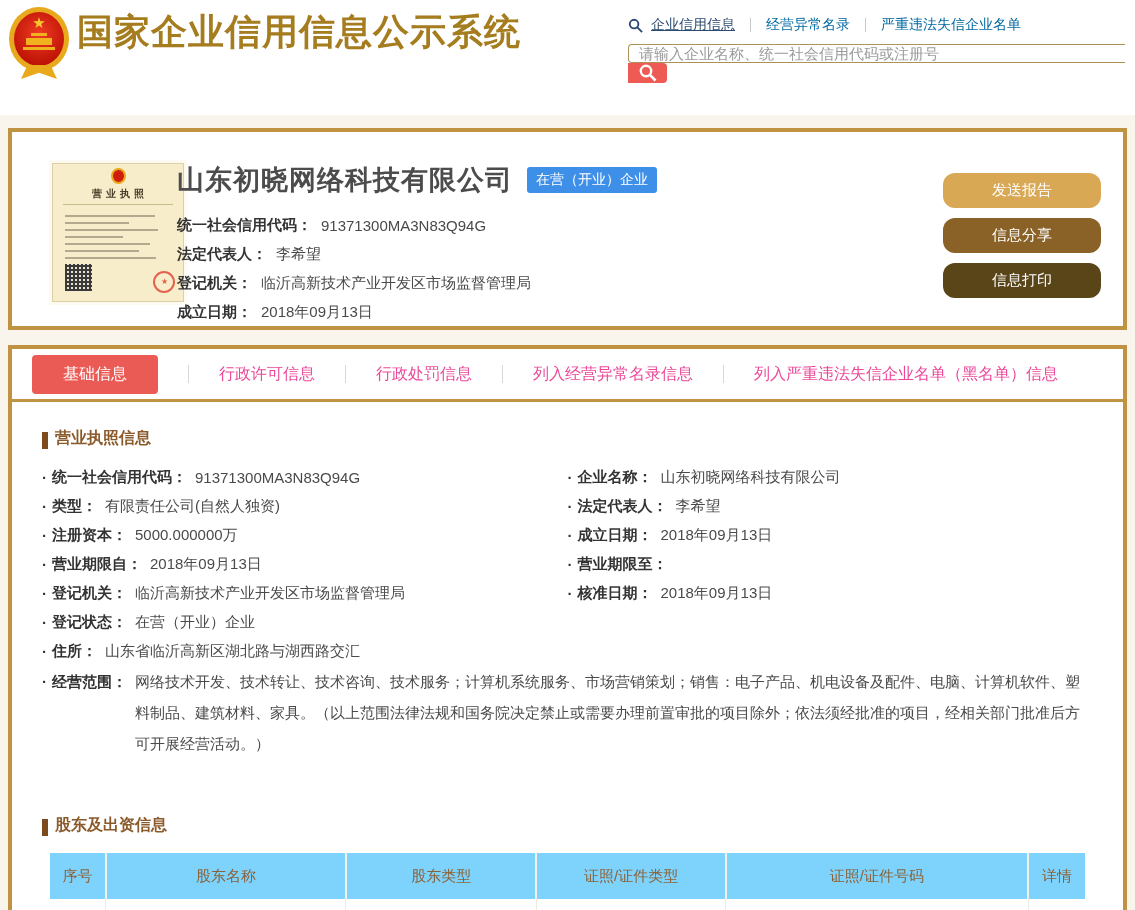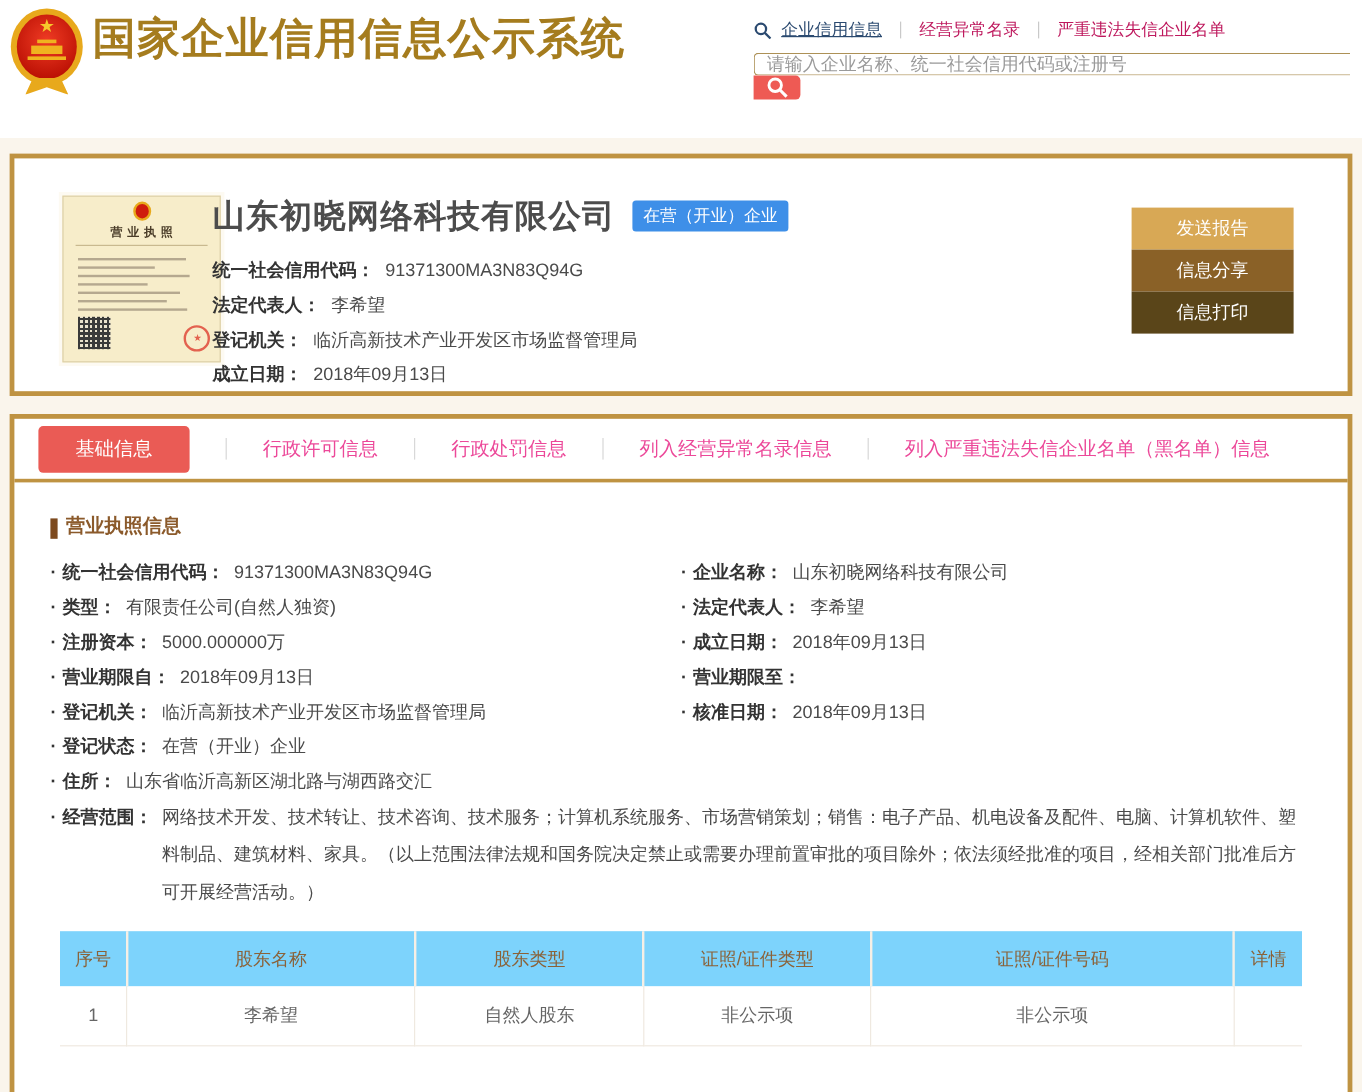--- a/index.html
+++ b/index.html
@@ -20,21 +20,21 @@
   .emblem-gate:after { content:""; position:absolute; top:9px; left:-3px; width:32px; height:3px; background:#f0b31f; }
   .emblem-ribbon { margin:-6px auto 0; width:36px; height:14px; background:#e8a91c;
     clip-path:polygon(0 100%, 18% 0, 82% 0, 100% 100%, 50% 55%); }
   .title-block { position:absolute; left:77px; top:10px; }
   .site-title { font-size:36px; font-weight:bold; color:#a57c1e; letter-spacing:1px; line-height:44px; }
   .site-subtitle { font-size:17px; color:#b29335; margin-top:3px; }
 
   .header-right { position:absolute; left:628px; top:15px; width:500px; }
   .top-nav { display:flex; align-items:center; font-size:14px; height:20px; }
   .nav-search-icon { width:15px; height:15px; margin-right:8px; }
-  .nav-link { color:#be185d; text-decoration:none; cursor:pointer; }
+  .nav-link { color:#0369a1; text-decoration:none; cursor:pointer; }
   .nav-link.first { color:#2b4a70; text-decoration:underline; }
   .nav-sep { width:1px; height:14px; background:#c9c9c9; margin:0 15px; }
   .searchbar { display:flex; margin-top:9px; height:36px; width:497px;flex-direction:column; }
   .search-input { flex:1; height:36px; border:1px solid #ad9156; border-right:none;
     border-radius:4px 0 0 4px; padding:0 10px; font-size:15px; color:#333; outline:none; }
   .search-input::placeholder { color:#9a9a9a; }
   .search-btn { width:39px; height:36px; border:none; background:#ee5a54; border-radius:0 4px 4px 0;
     display:flex; align-items:center; justify-content:center; cursor:pointer; }
 
   
@@ -58,21 +58,21 @@
 
   .company-info { position:absolute; left:165px; top:30px; width:740px; }
   .company-name-row { display:flex; align-items:center; }
   .company-name { font-size:27px; font-weight:bold; color:#4c4c4c; letter-spacing:1px; }
   .status-badge { margin-left:14px; background:#3e8fe8; color:#fff; font-size:14px; padding:4px 9px; border-radius:3px; }
   .cc-fields { margin-top:13px; }
   .cc-row { display:flex; align-items:center; height:29px; font-size:15px; }
   .cc-label { font-weight:bold; color:#333; }
   .cc-value { color:#4a4a4a; margin-left:9px; }
   .action-btns { position:absolute; right:39px; top:41px; width:141px; }
-  .action-btn { display:block; width:135px; height:35px; border:none; border-radius:0;
+  .action-btn { display:block; width:158px; height:35px; margin-bottom:10px; border:none; border-radius:12px;
     color:#fff; font-size:15px; cursor:pointer; font-family:inherit; }
 
   
   .main-card { margin-top:15px; min-height:650px; }
   .tab-row { display:flex; align-items:center; height:53px; padding-left:20px;
     border-bottom:3px solid #bf9342; }
   .tab { font-size:16px; color:#ec4899; cursor:pointer; white-space:nowrap; }
   .tab.active { background:#ea5b55; color:#fff; padding:9px 31px; border-radius:4px; }
   .tab-sep { width:1px; height:18px; background:#d8d8d8; margin:0 30px; flex:none; }
 
@@ -269,20 +269,24 @@
                 <span class="f-value">2018年09月13日</span>
             </div>
           </div>
         </div>
 
         <div class="scope-row">
           <span class="f-label">经营范围：</span>
           <span class="f-value">网络技术开发、技术转让、技术咨询、技术服务；计算机系统服务、市场营销策划；销售：电子产品、机电设备及配件、电脑、计算机软件、塑料制品、建筑材料、家具。（以上范围法律法规和国务院决定禁止或需要办理前置审批的项目除外；依法须经批准的项目，经相关部门批准后方可开展经营活动。）</span>
         </div>
 
+        <div class="section-header sh-header">
+          <span class="section-bar"></span>
+          <span class="section-title">股东及出资信息</span>
+        </div>
 
         <table class="sh-table">
           <colgroup>
             <col class="col-seq">
               <col class="col-name">
               <col class="col-type">
             <col class="col-certtype">
               <col class="col-certno">
               <col class="col-detail">
           </colgroup>

